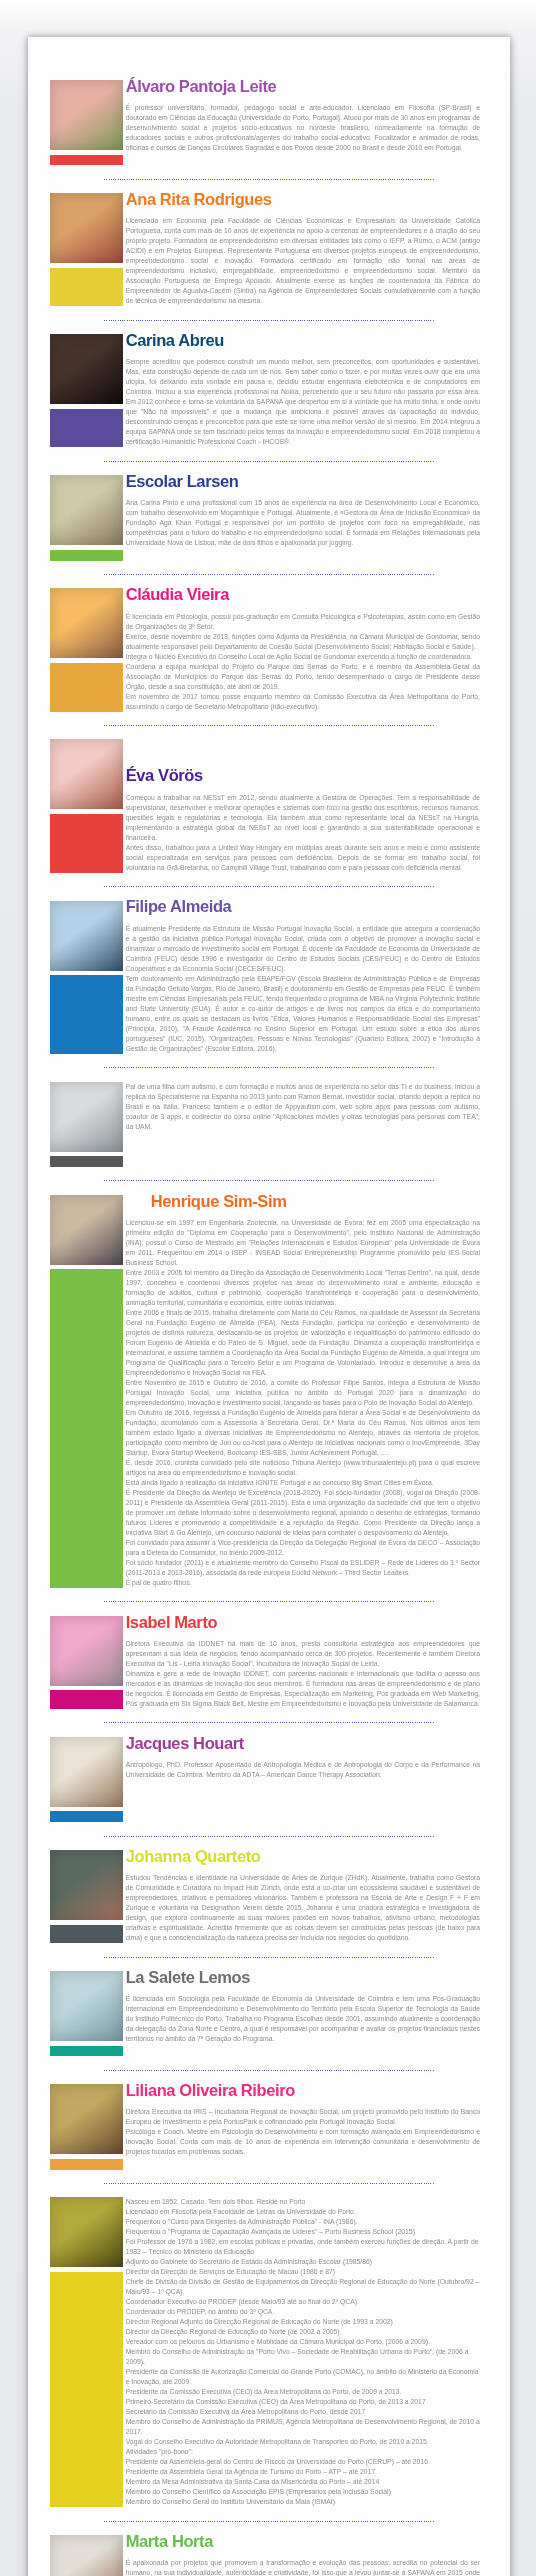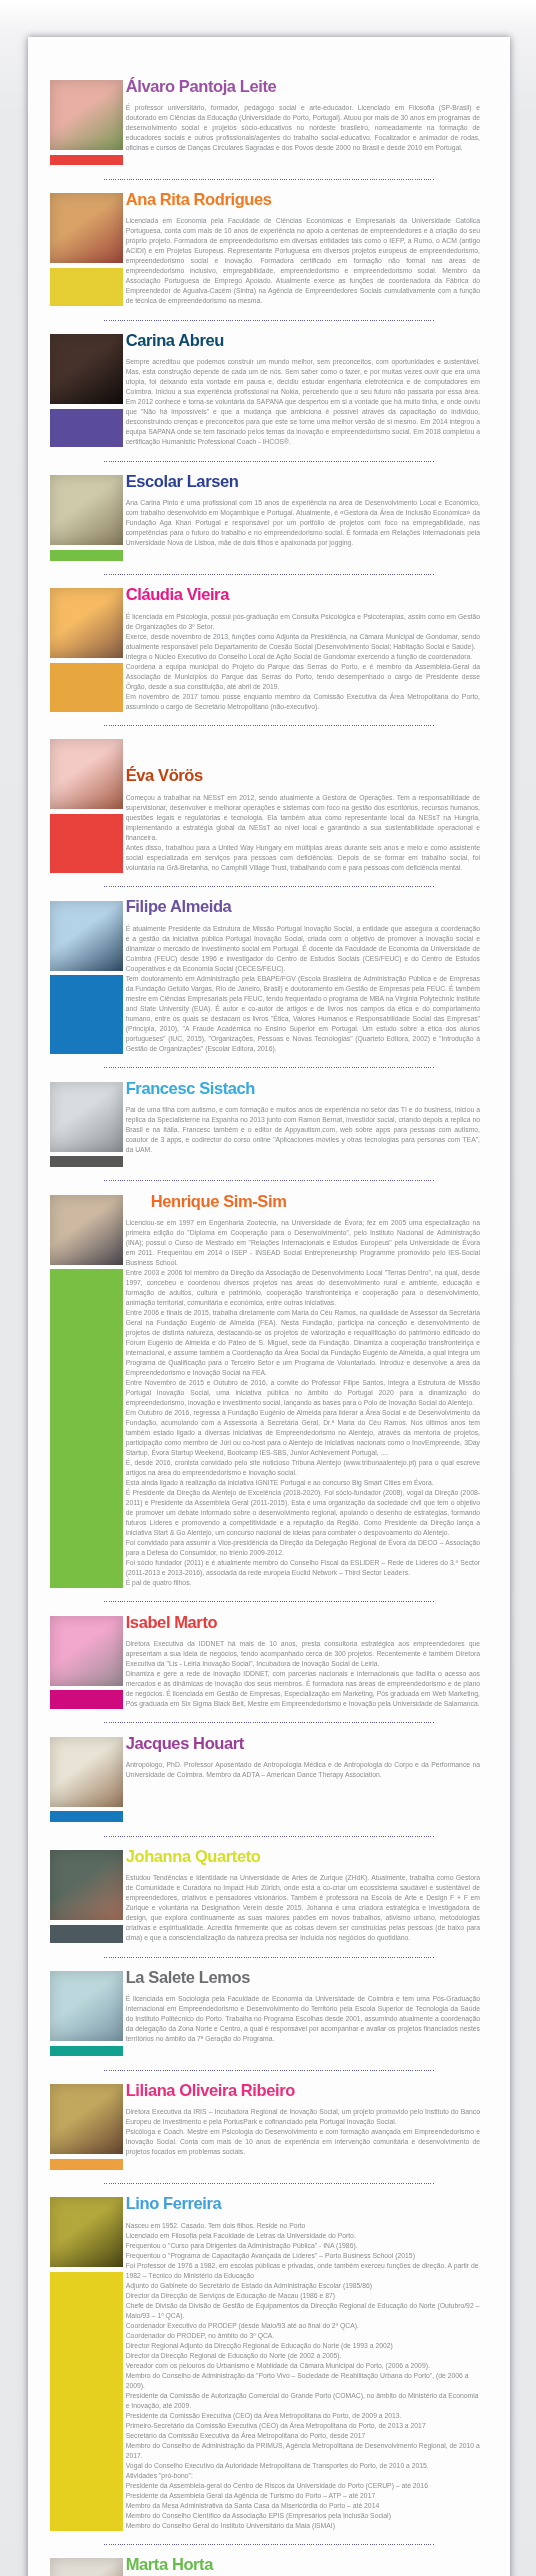--- a/index.html
+++ b/index.html
@@ -119,21 +119,21 @@
           </div>
     </div>
   </section>
 <div class="divider"></div>
   <section class="profile">
     <div class="left">
       <div class="photo" style="background: linear-gradient(145deg, rgb(243, 202, 196) 0%, rgb(243, 202, 196) 42%, rgb(168, 96, 74) 100%);"></div>
       <div class="bar" style="background: rgb(232, 65, 60);"></div>
     </div>
     <div class="pbody">
-      <h2 class="pname" style="color: #c2410c; margin-top: 28px;">Éva Vörös</h2>
+      <h2 class="pname" style="color: #4c1d95; margin-top: 28px;">Éva Vörös</h2>
       <div class="bio">
             <p>Começou a trabalhar na NESsT em 2012, sendo atualmente a Gestora de Operações. Tem a responsabilidade de supervisionar, desenvolver e melhorar operações e sistemas com foco na gestão dos escritórios, recursos humanos, questões legais e regulatórias e tecnologia. Ela também atua como representante local da NESsT na Hungria, implementando a estratégia global da NESsT ao nível local e garantindo a sua sustentabilidade operacional e financeira.</p>
             <p>Antes disso, trabalhou para a United Way Hungary em múltiplas áreas durante seis anos e meio e como assistente social especializada em serviços para pessoas com deficiências. Depois de se formar em trabalho social, foi voluntária na Grã-Bretanha, no Camphill Village Trust, trabalhando com e para pessoas com deficiência mental.</p>
           </div>
     </div>
   </section>
 <div class="divider"></div>
   <section class="profile">
     <div class="left">
       <div class="photo" style="background: linear-gradient(145deg, rgb(181, 211, 232) 0%, rgb(181, 211, 232) 42%, rgb(53, 80, 107) 100%);"></div>
@@ -147,21 +147,20 @@
           </div>
     </div>
   </section>
 <div class="divider"></div>
   <section class="profile">
     <div class="left">
       <div class="photo" style="background: linear-gradient(145deg, rgb(216, 220, 223) 0%, rgb(216, 220, 223) 42%, rgb(142, 148, 153) 100%);"></div>
       <div class="bar" style="background: rgb(87, 87, 86);"></div>
     </div>
     <div class="pbody">
-      <h2 class="pname" style="color: rgb(53, 170, 224);">Francesc Sistach</h2>
       <div class="bio">
             <p>Pai de uma filha com autismo, e com formação e muitos anos de experiência no setor das TI e do business, iniciou a replica da Specialisterne na Espanha no 2013 junto com Ramon Bernat, investidor social, criando depois a replica no Brasil e na Itália. Francesc também e o editor de Appyautism.com, web sobre apps para pessoas com autismo, coautor de 3 apps, e codirector do corso online "Aplicaciones móviles y otras tecnologias para personas com TEA", da UAM.</p>
           </div>
     </div>
   </section>
 <div class="divider"></div>
   <section class="profile">
     <div class="left">
       <div class="photo" style="background: linear-gradient(145deg, rgb(205, 185, 162) 0%, rgb(205, 185, 162) 42%, rgb(78, 74, 82) 100%);"></div>
       <div class="bar" style="background: rgb(121, 191, 68);"></div>
@@ -250,21 +249,20 @@
           </div>
     </div>
   </section>
 <div class="divider"></div>
   <section class="profile">
     <div class="left">
       <div class="photo" style="background: linear-gradient(145deg, rgb(179, 168, 60) 0%, rgb(179, 168, 60) 42%, rgb(78, 74, 20) 100%);"></div>
       <div class="bar" style="background: rgb(229, 208, 31);"></div>
     </div>
     <div class="pbody">
-      <h2 class="pname" style="color: rgb(65, 160, 220);">Lino Ferreira</h2>
       <div class="bio bio--left">
             <p>Nasceu em 1952. Casado. Tem dois filhos. Reside no Porto</p>
             <p>Licenciado em Filosofia pela Faculdade de Letras da Universidade do Porto.</p>
             <p>Frequentou o "Curso para Dirigentes da Administração Pública" - INA (1986).</p>
             <p>Frequentou o "Programa de Capacitação Avançada de Líderes" – Porto Business School (2015)</p>
             <p>Foi Professor de 1976 a 1982, em escolas públicas e privadas, onde também exerceu funções de direção. A partir de 1982 – Técnico do Ministério da Educação</p>
             <p>Adjunto do Gabinete do Secretário de Estado da Administração Escolar (1985/86)</p>
             <p>Director da Direcção de Serviços de Educação de Macau (1986 e 87)</p>
             <p>Chefe de Divisão da Divisão de Gestão de Equipamentos da Direcção Regional de Educação do Norte (Outubro/92 – Maio/93 – 1º QCA).</p>
             <p>Coordenador Executivo do PRODEP (desde Maio/93 até ao final do 2º QCA).</p>

